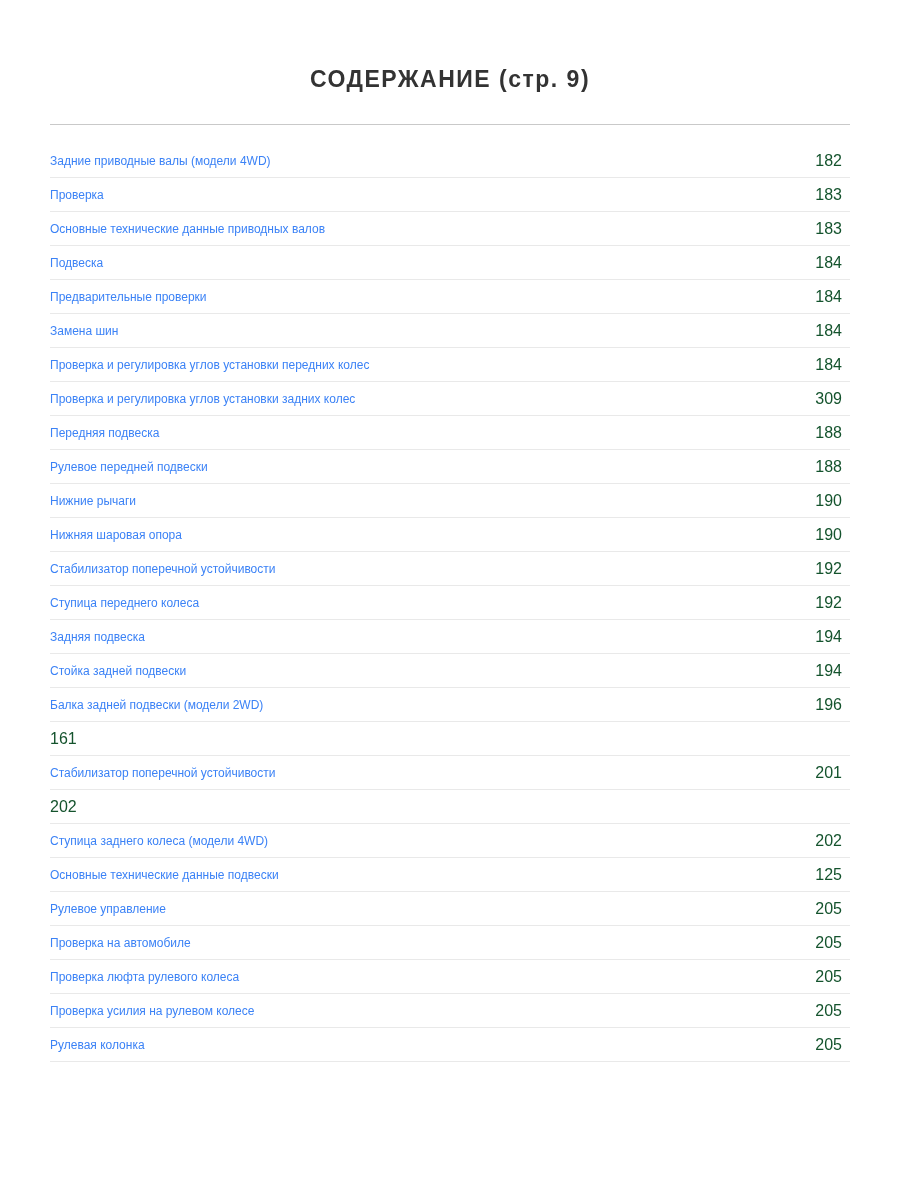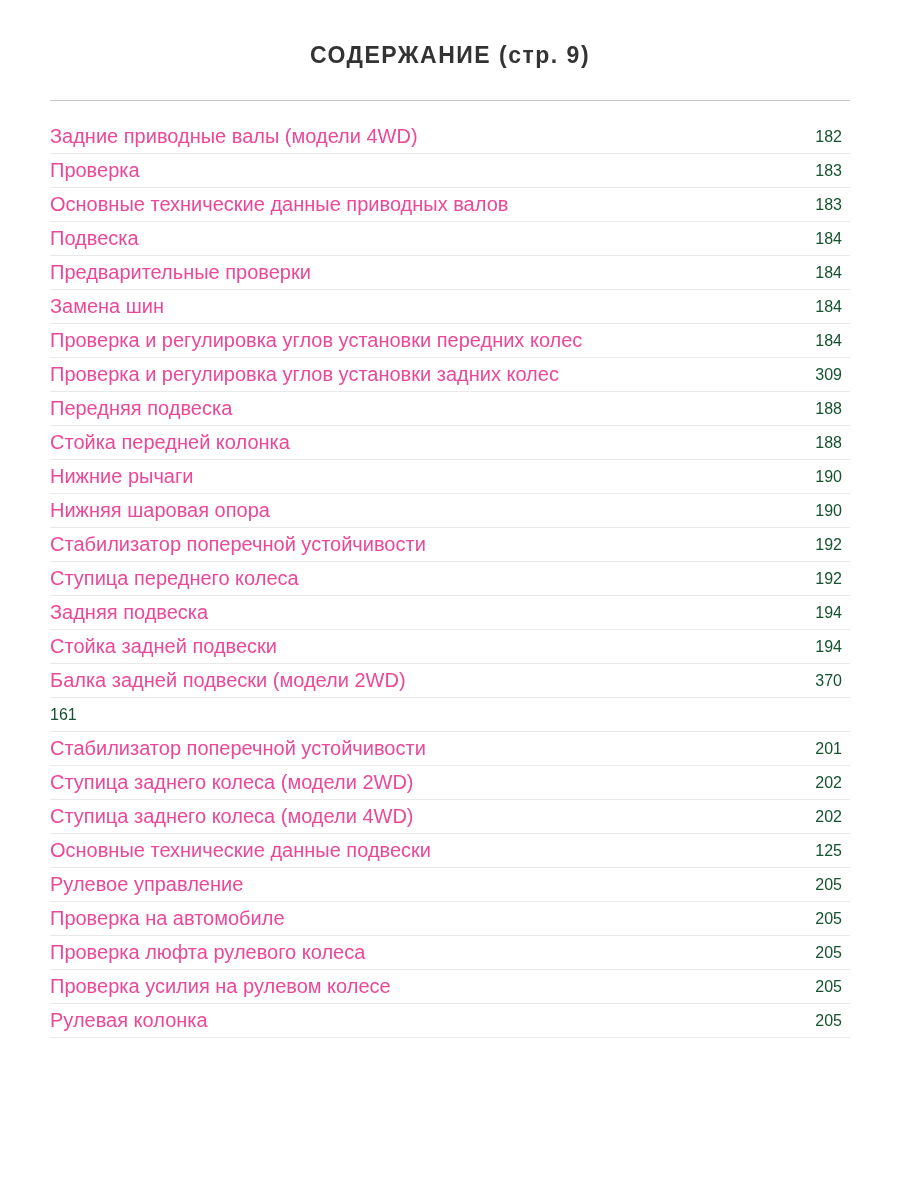--- a/index.html
+++ b/index.html
@@ -7,20 +7,21 @@
     width: 900px;
     background: #ffffff;
     font-family: "Liberation Sans", "DejaVu Sans", sans-serif;
   }
   .page {
     position: relative;
     width: 900px;
     height: 1044px;
     background: #ffffff;
     overflow: hidden;
+    margin-top: 24px;
   }
   .content {
     width: 800px;
     margin: 0 auto;
   }
   .header {
     padding-top: 41px;
     text-align: center;
   }
   .title {
@@ -42,22 +43,22 @@
   }
   .toc-row {
     height: 34px;
     display: flex;
     justify-content: space-between;
     align-items: center;
     border-bottom: 1px solid #e9e9e9;
     cursor: default;
   }
   .toc-label {
-    font-size: 20px;
-    color: #ec4899;
+    font-size: 12px;
+    color: #3b82f6;
     white-space: nowrap;
   }
   .toc-page {
     font-size: 16px;
     color: #14532d;
     padding-right: 8px;
   }
   .footer {
     position: absolute;
     top: 1140px;
@@ -119,21 +120,21 @@
     <span class="toc-label">Проверка и регулировка углов установки задних колес</span>
     <span class="toc-page">309</span>
   </div>
 
   <div class="toc-row">
     <span class="toc-label">Передняя подвеска</span>
     <span class="toc-page">188</span>
   </div>
 
   <div class="toc-row">
-    <span class="toc-label">Стойка передней колонка</span>
+    <span class="toc-label">Рулевое передней подвески</span>
     <span class="toc-page">188</span>
   </div>
 
   <div class="toc-row">
     <span class="toc-label">Нижние рычаги</span>
     <span class="toc-page">190</span>
   </div>
 
   <div class="toc-row">
     <span class="toc-label">Нижняя шаровая опора</span>
@@ -155,34 +156,33 @@
     <span class="toc-page">194</span>
   </div>
 
   <div class="toc-row">
     <span class="toc-label">Стойка задней подвески</span>
     <span class="toc-page">194</span>
   </div>
 
   <div class="toc-row">
     <span class="toc-label">Балка задней подвески (модели 2WD)</span>
-    <span class="toc-page">370</span>
+    <span class="toc-page">196</span>
   </div>
 
   <div class="toc-row">
     <span class="toc-page">161</span>
   </div>
 
   <div class="toc-row">
     <span class="toc-label">Стабилизатор поперечной устойчивости</span>
     <span class="toc-page">201</span>
   </div>
 
   <div class="toc-row">
-    <span class="toc-label">Ступица заднего колеса (модели 2WD)</span>
     <span class="toc-page">202</span>
   </div>
 
   <div class="toc-row">
     <span class="toc-label">Ступица заднего колеса (модели 4WD)</span>
     <span class="toc-page">202</span>
   </div>
 
   <div class="toc-row">
     <span class="toc-label">Основные технические данные подвески</span>

